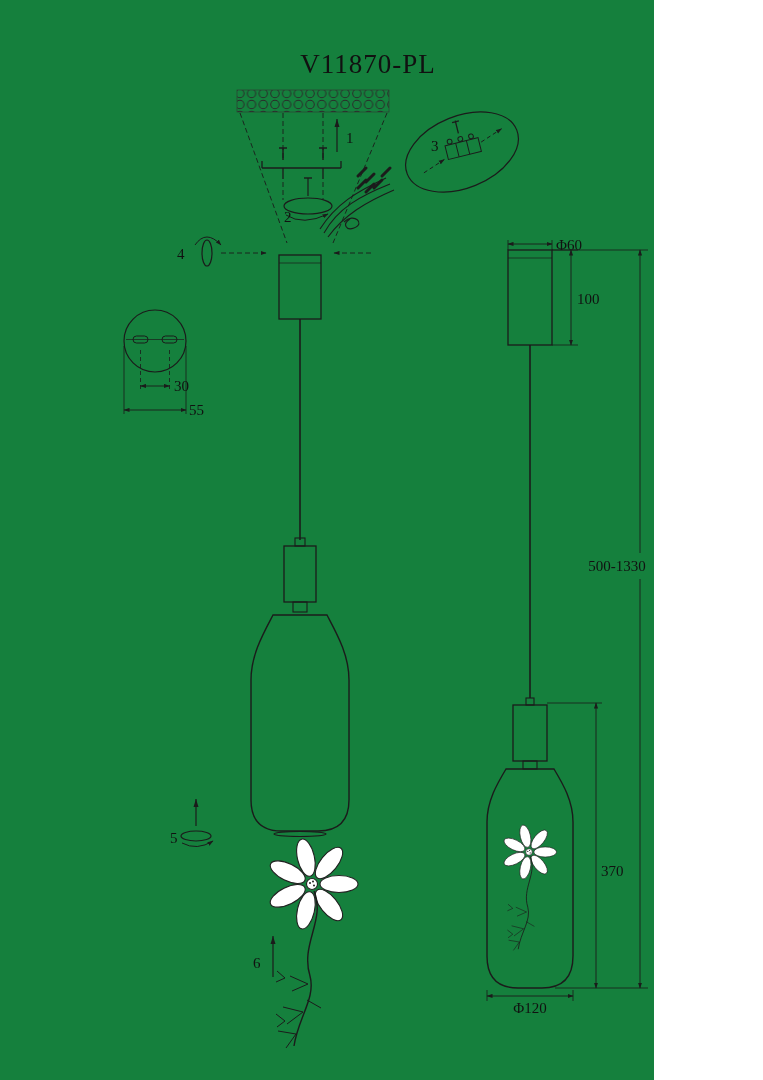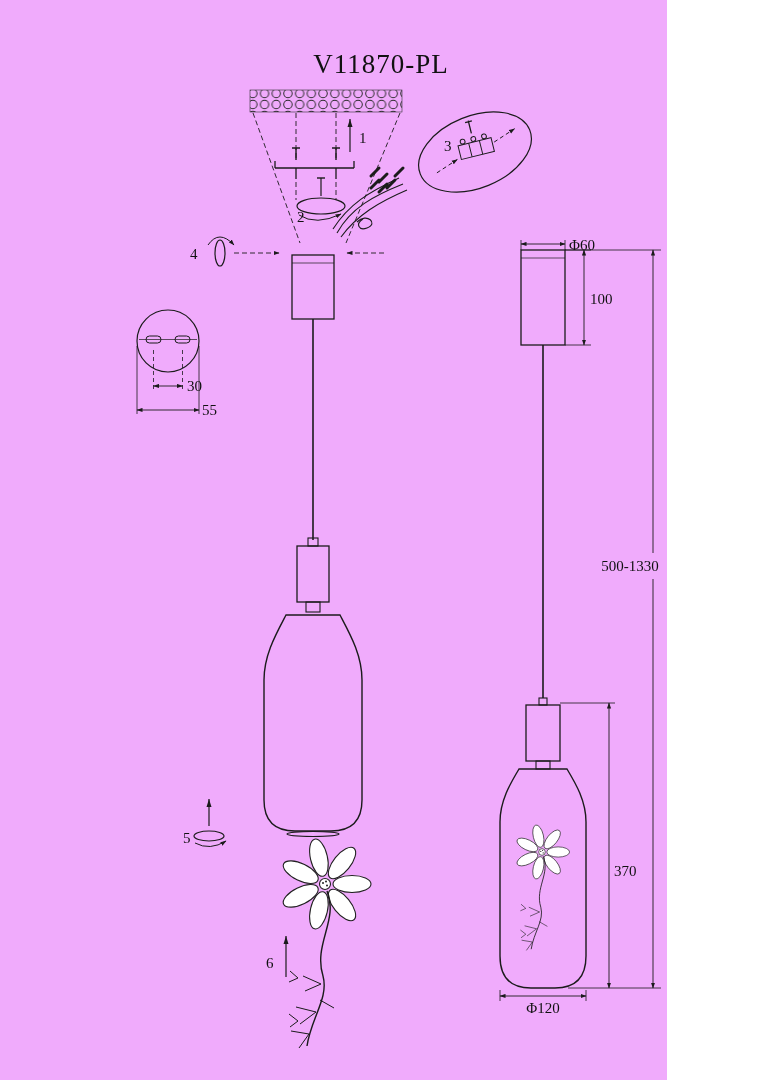--- a/index.html
+++ b/index.html
@@ -1,16 +1,16 @@
 <!DOCTYPE html>
 <html><head>
 <meta charset="utf-8">
 <style>
   html,body{margin:0;padding:0;background:#fff;}
-  #page{position:relative;width:654px;height:1080px;background:#f0abfc;overflow:hidden;padding-left:13px;}
+  #page{position:relative;width:654px;height:1080px;background:#15803d;overflow:hidden;}
   svg{display:block;}
   svg text{font-family:"Liberation Serif","DejaVu Serif",serif;fill:#111;}
   .title-text{font-size:27px;letter-spacing:1px;}
   .dim-text{font-size:15px;}
   .step-text{font-size:15px;}
   .ln{stroke:#1b1b1b;fill:none;}
 </style>
 </head>
 <body>
 

